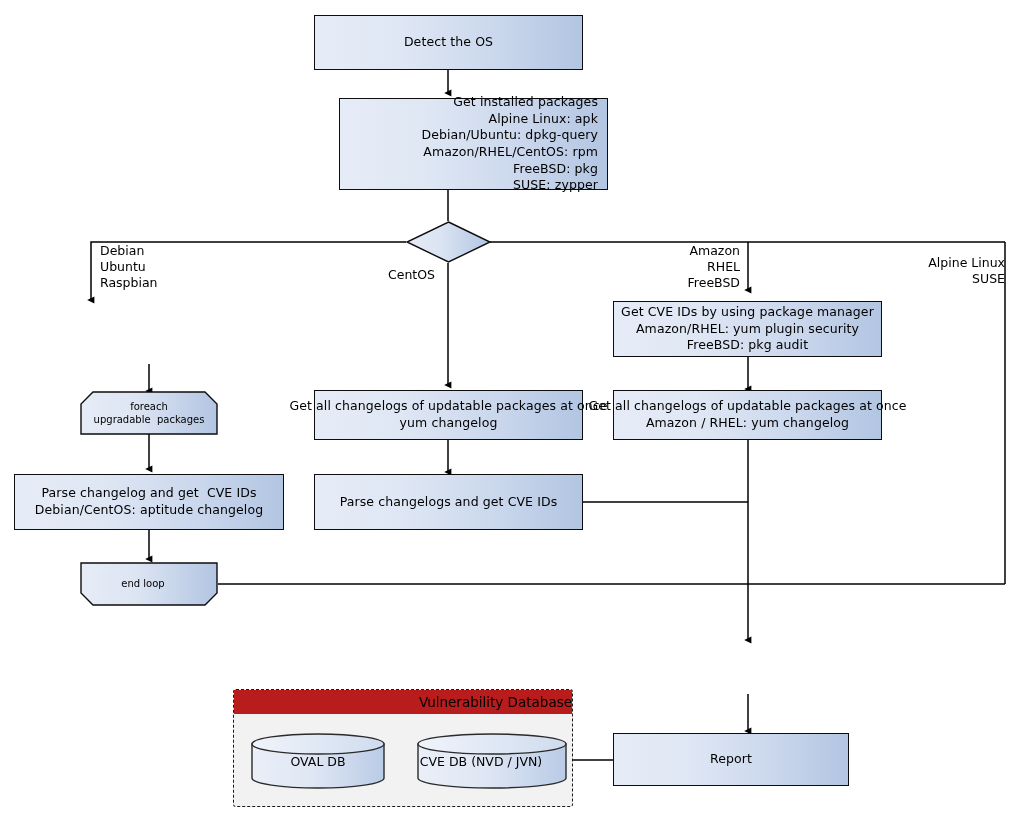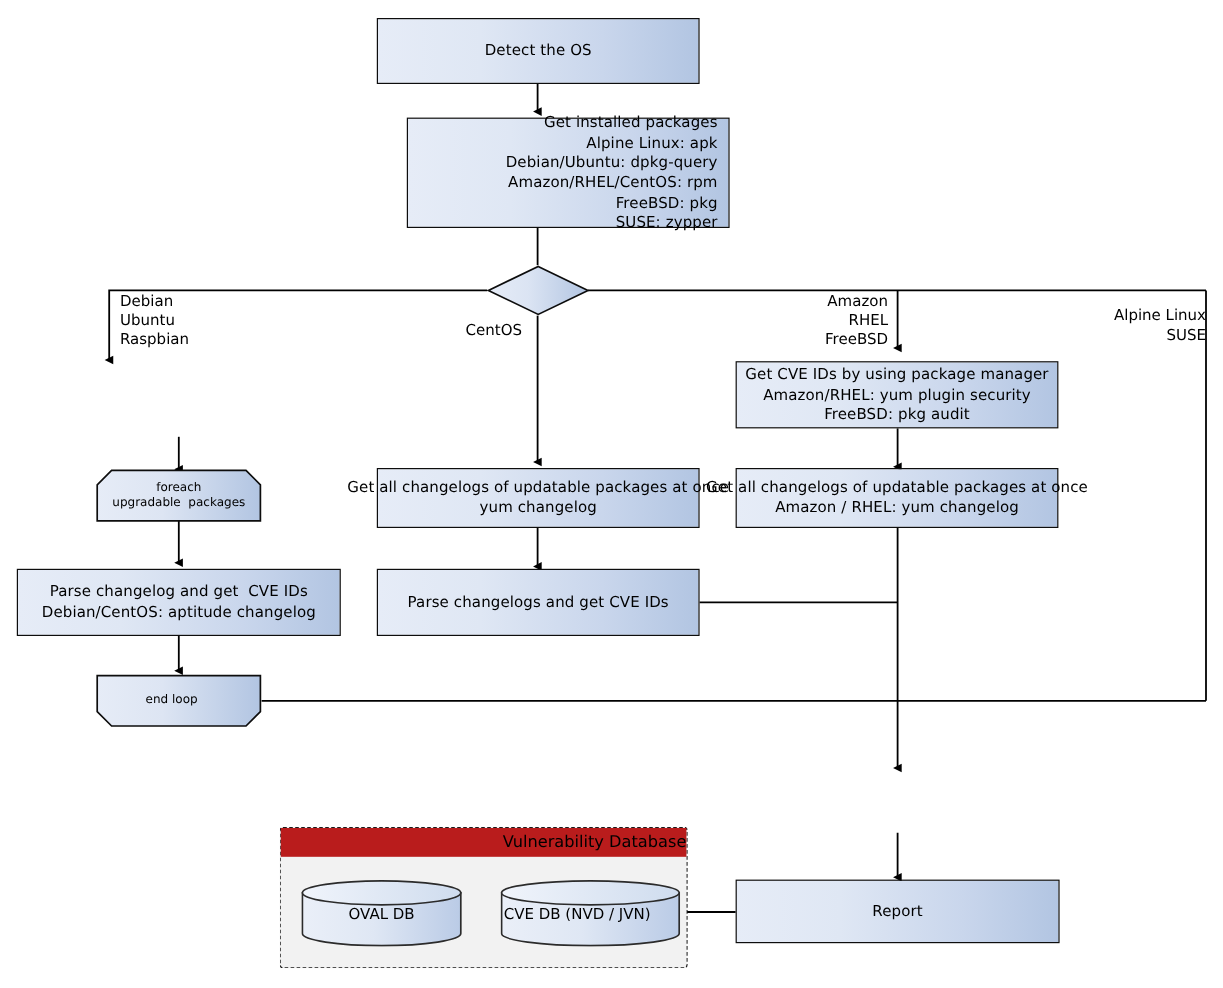--- a/index.html
+++ b/index.html
@@ -266,21 +266,21 @@
 Amazon/RHEL: yum plugin security
 FreeBSD: pkg audit</span>
   </div>
 
   <div class="node overflow" style="left:613px; top:390px; width:269px; height:50px;">
     <span class="txt">Get all changelogs of updatable packages at once
 Amazon / RHEL: yum changelog</span>
   </div>
 
 
-  <div class="node" style="left:613px; top:733px; width:270px; height:53px;">
+  <div class="node" style="left:613px; top:733px; width:236px; height:53px;">
     <span class="txt">Report</span>
   </div>
 
   <div id="vuln-group">
     <div id="vuln-title-bar">
       <span>Vulnerability Database</span>
     </div>
   </div>
 
   <div class="cylinder" style="left:251px; top:733px; width:134px; height:56px;">

